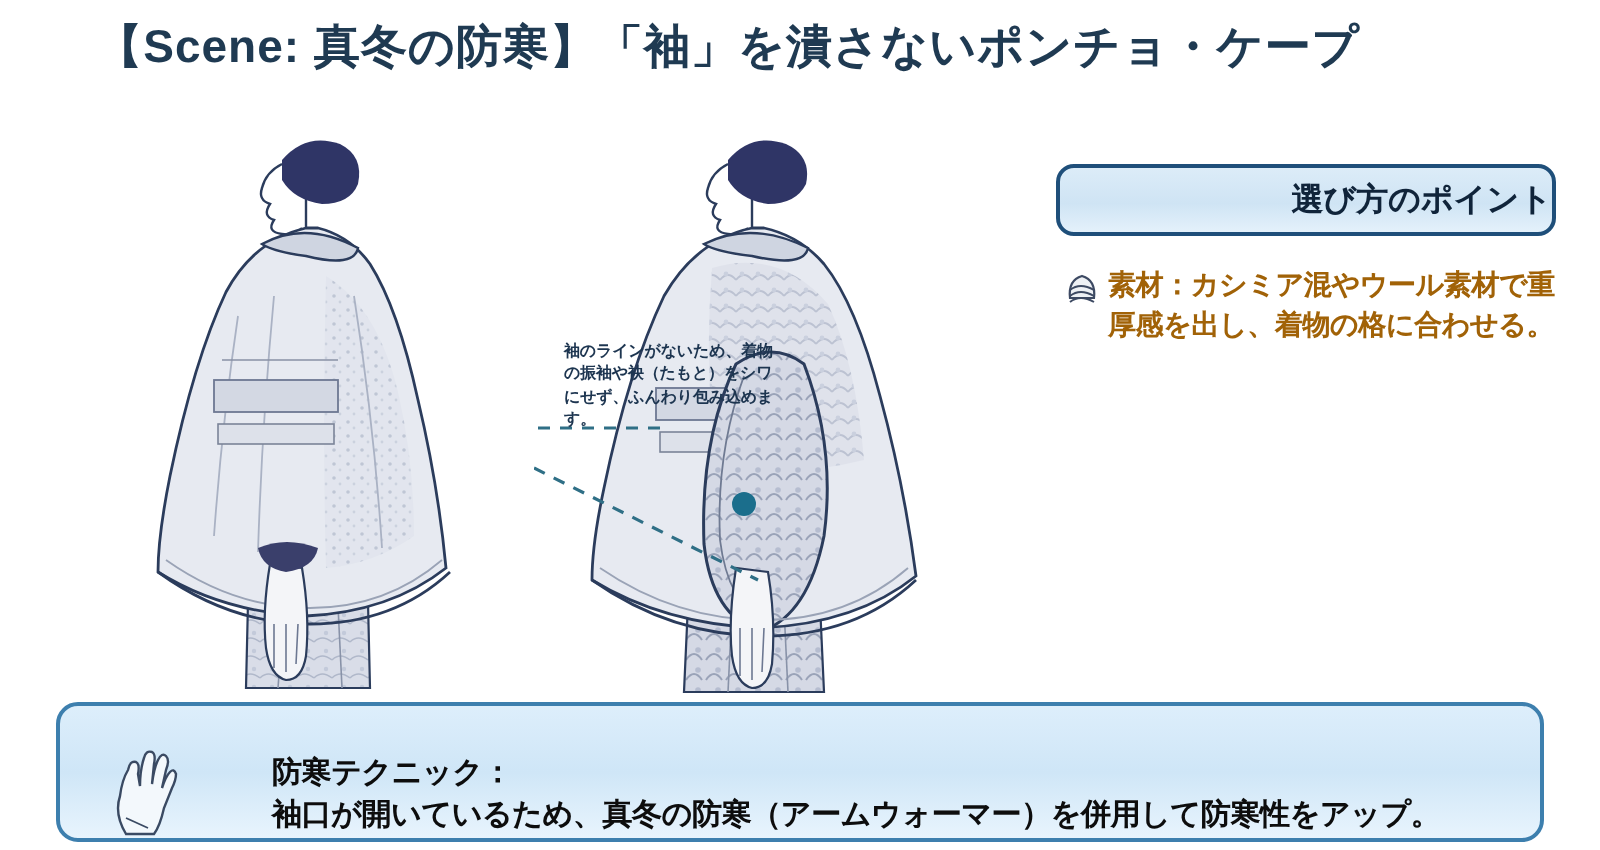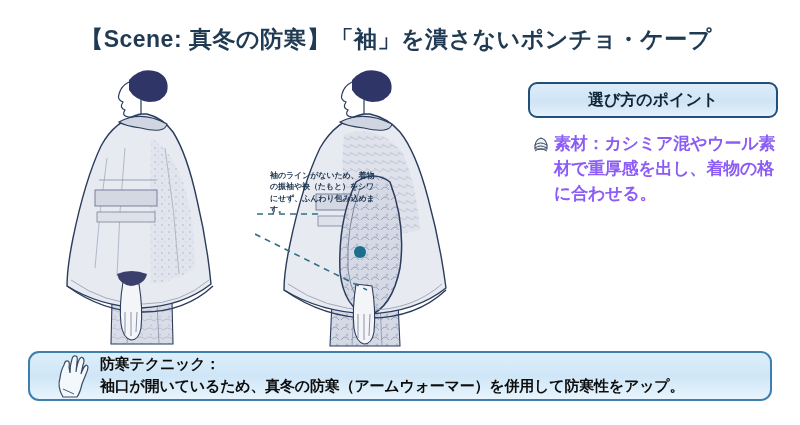--- a/index.html
+++ b/index.html
@@ -12,35 +12,34 @@
     height: 425px;
     position: relative;
     overflow: hidden;
     font-family: "Liberation Sans", "DejaVu Sans", sans-serif;
     color: #1d3550;
   }
 
   #page-title {
     position: absolute;
     left: 0;
-    top: 24px;
+    top: 8px;
     width: 728px;
     text-align: center;
     font-size: 23px;
     font-weight: bold;
     letter-spacing: 0.5px;
     color: #1f3a52;
     white-space: nowrap;
-    padding-left: 32px;
   }
 
   
   #illustration {
     position: absolute;
-    left: 55px;
+    left: 67px;
     top: 62px;
     width: 450px;
     height: 290px;
   }
 
   .figure-svg {
     position: absolute;
     top: 0;
   }
   #figure-left  { left: 0px; }
@@ -76,59 +75,60 @@
   }
   #points-badge {
     box-sizing: border-box;
     width: 250px;
     height: 36px;
     border: 2px solid #1f4f7a;
     border-radius: 9px;
     background: linear-gradient(180deg, #dcecf8 0%, #cfe4f4 55%, #e4f1fb 100%);
     display: flex;
     align-items: center;
-    justify-content: center;
+    justify-content: flex-end;
     font-size: 16px;
     font-weight: bold;
     color: #10243a;
   }
   .point-row {
     display: flex;
     align-items: flex-start;
     margin-top: 14px;
   }
   .point-icon {
     width: 26px;
     min-width: 26px;
     padding-top: 2px;
     display: flex;
     justify-content: center;
   }
   .point-text {
-    font-size: 17px;
+    font-size: 14px;
     font-weight: bold;
     line-height: 1.46;
-    color: #8b5cf6;
+    color: #a16207;
     letter-spacing: -0.2px;
   }
 
   
   #tip-banner {
     position: absolute;
     left: 28px;
     top: 351px;
     width: 744px;
-    height: 50px;
+    height: 70px;
     box-sizing: border-box;
     border: 2px solid #3d7fae;
     border-radius: 11px;
     background: linear-gradient(180deg, #ddeefb 0%, #cfe6f7 50%, #e8f4fd 100%);
     display: flex;
-    align-items: flex-start;
+    align-items: flex-end;
     padding: 0 16px;
+    gap: 36px;
   }
   #tip-icon-wrap {
     width: 48px;
     min-width: 48px;
     display: flex;
     justify-content: center;
     align-items: center;
   }
   #tip-text-wrap {
     padding-left: 6px;

